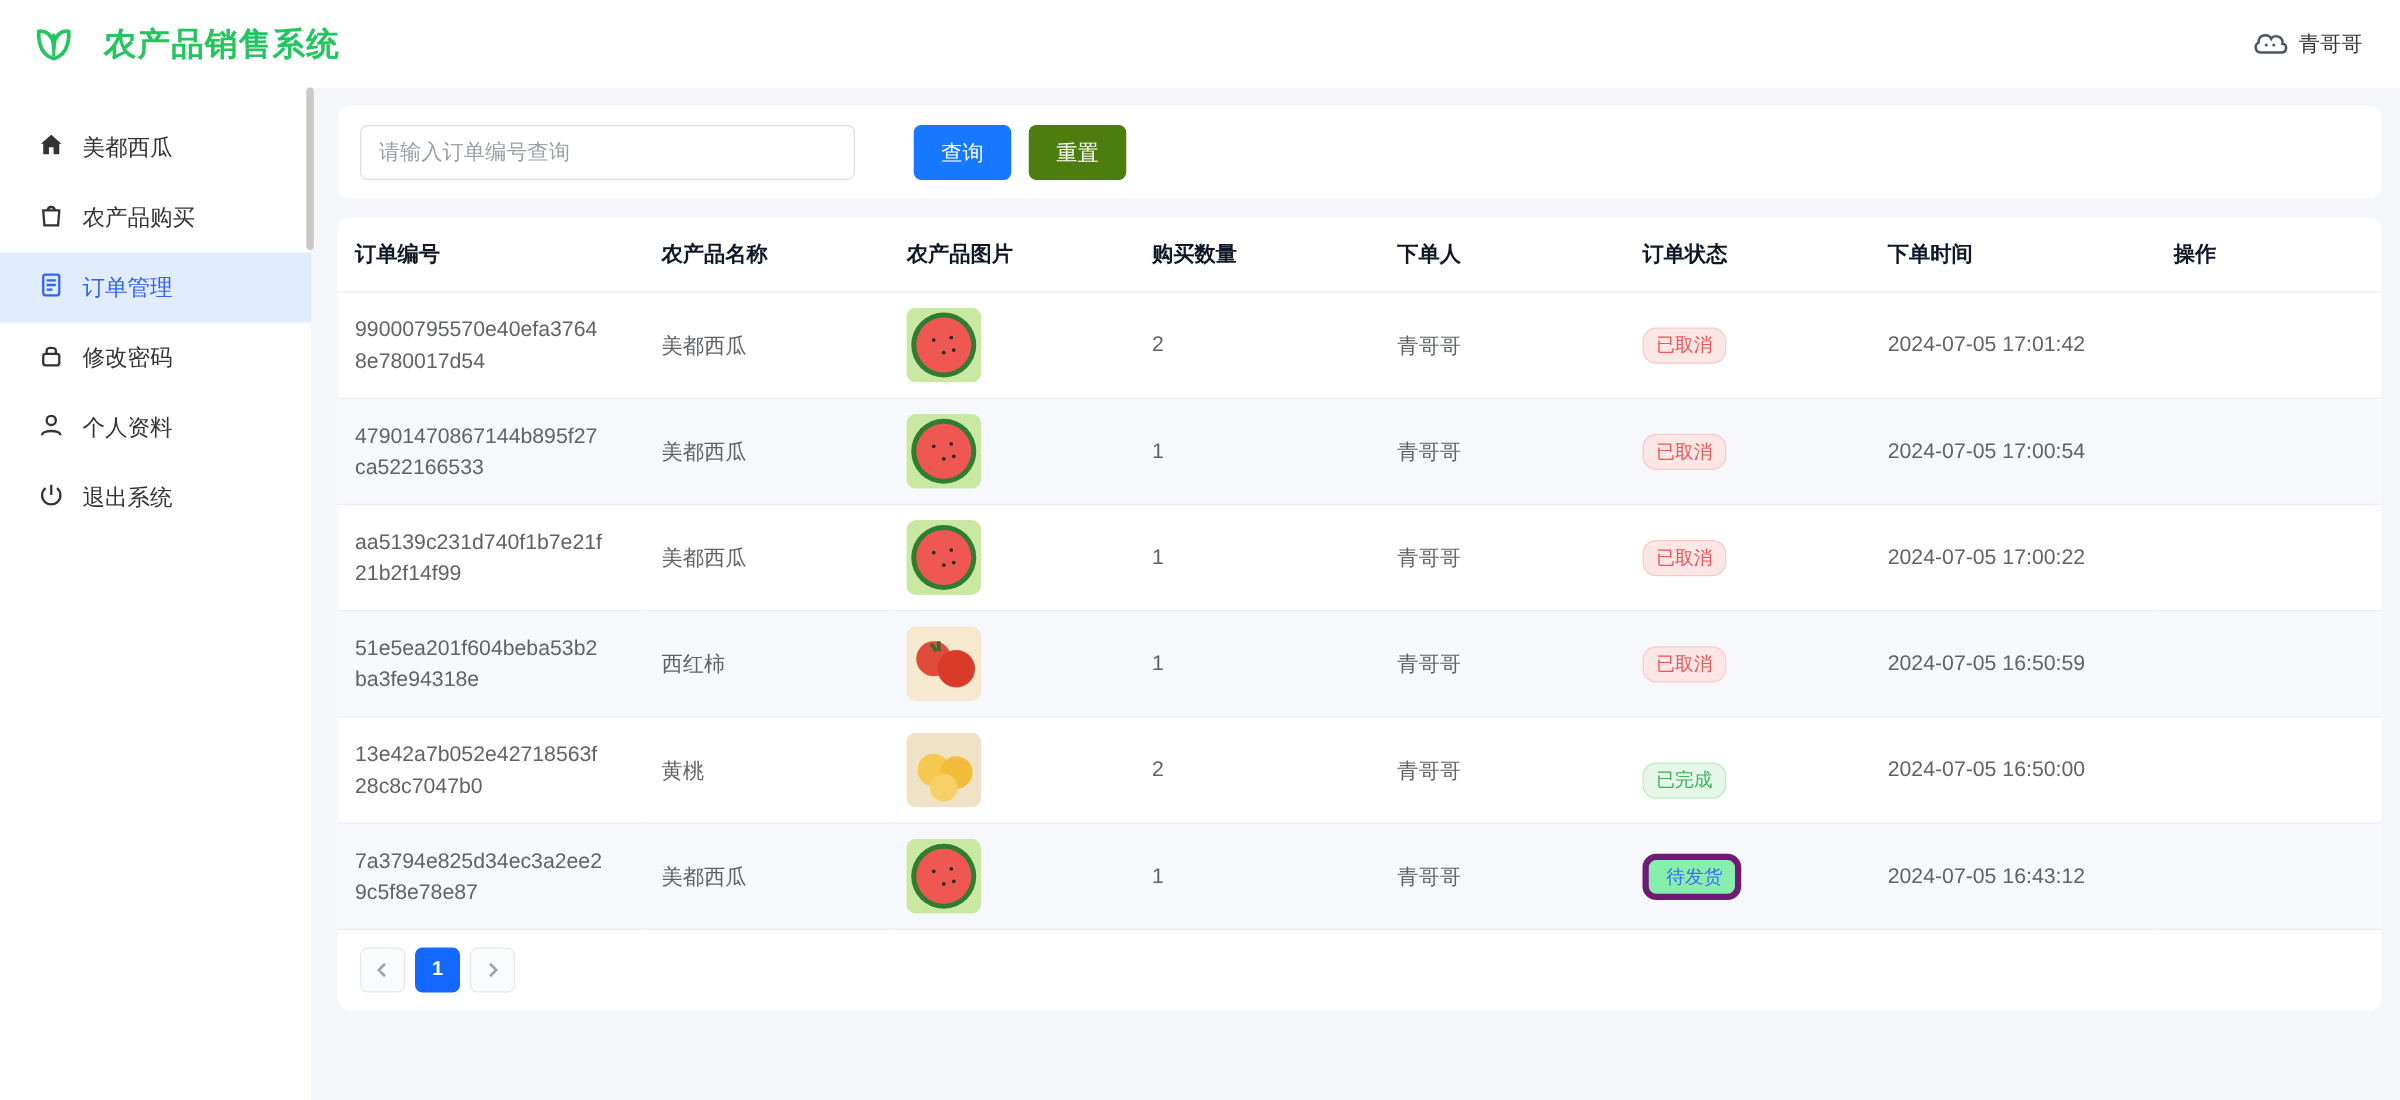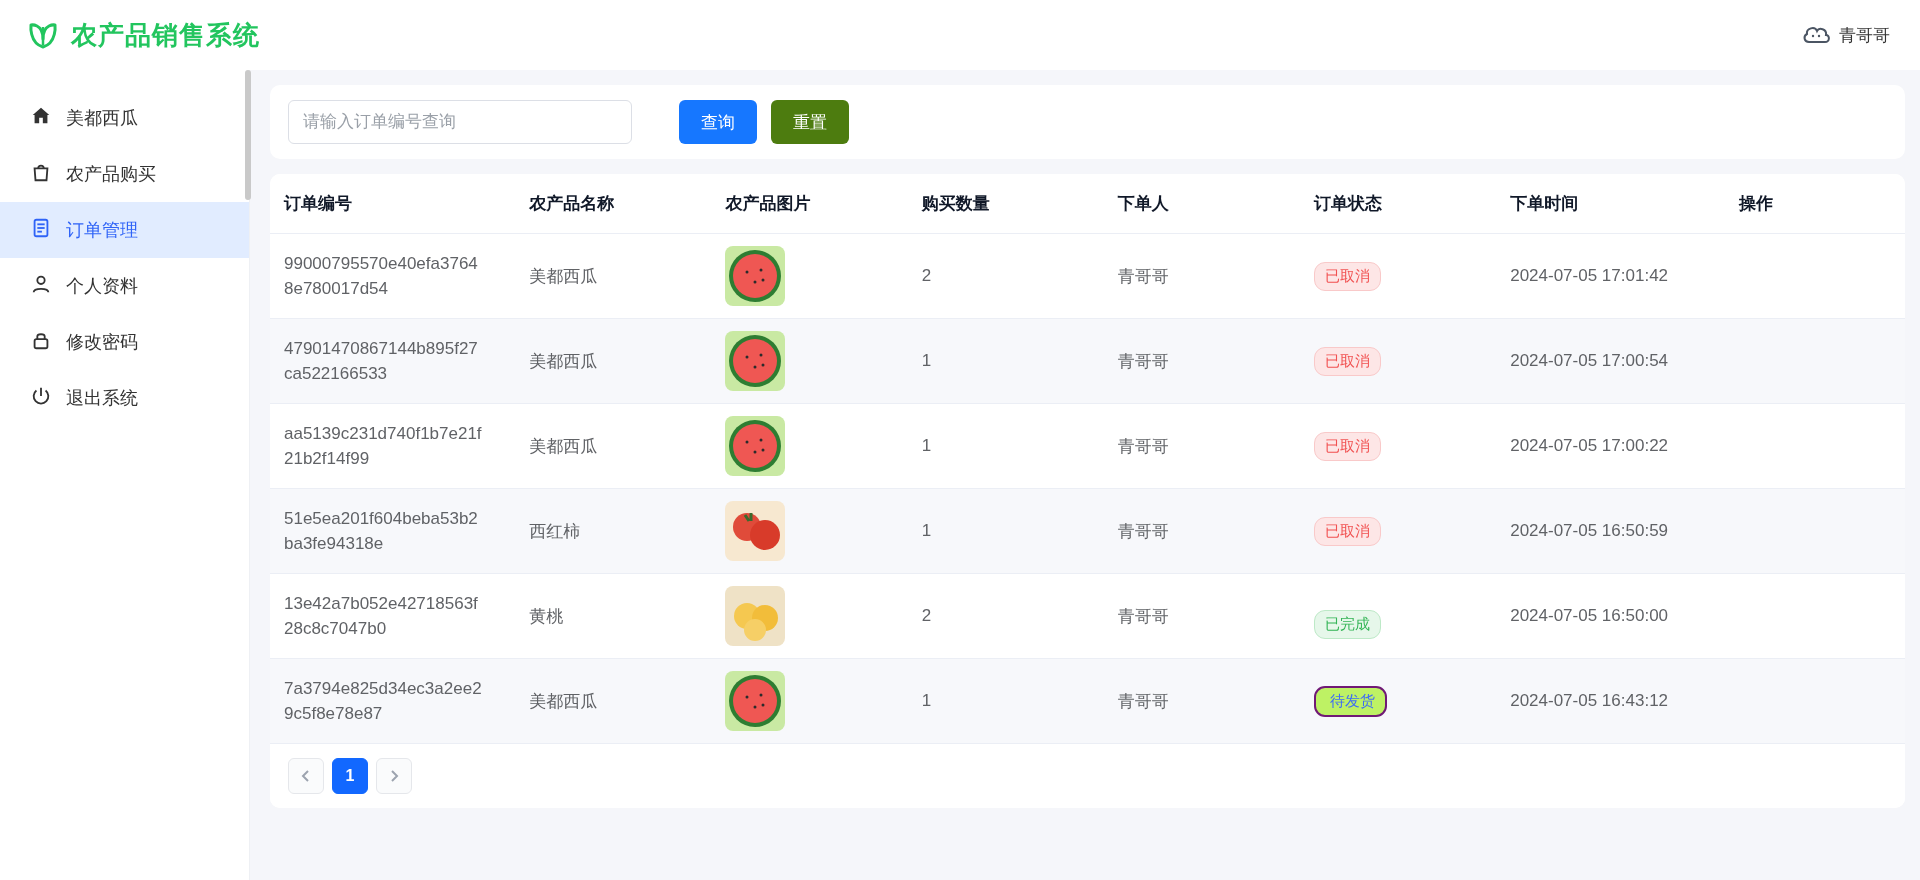--- a/index.html
+++ b/index.html
@@ -1,44 +1,44 @@
 <!DOCTYPE html>
 <html><head>
 <meta charset="utf-8">
 <style>
 * { box-sizing: border-box; margin: 0; padding: 0; }
 body { font-family: "PingFang SC","Microsoft YaHei",Arial,sans-serif; background:#f5f6fa; width:1920px; height:880px; overflow:hidden; color:#333; }
 .header { height:70px; background:#fff; display:flex; align-items:center; justify-content:space-between; padding:0 30px 0 25px;}
-.brand { display:flex; align-items:center; gap:10px; }
+.brand { display:flex; align-items:center; gap:22px; }
 .brand-title { color:#22c55e; font-size:26px; font-weight:700; letter-spacing:1px;}
 .user-area { display:flex; align-items:center; gap:8px; color:#333; font-size:17px;}
 .layout { display:flex; height:calc(880px - 70px); }
 .sidebar { width:250px; background:#fff; padding-top:20px; border-right:1px solid #eef0f4; overflow-y:auto;}
 .sidebar-item { height:56px; display:flex; align-items:center; gap:14px; padding-left:30px; color:#333; font-size:18px; cursor:pointer; }
 .sidebar-item.active { background:#e1ecff; color:#2f63f7; }
 .sidebar-item.active svg { stroke:#2f63f7; fill:none;}
 .sidebar-scroll { position:absolute; left:245px; top:70px; width:6px; height:130px; background:#c9c9c9; border-radius:3px;}
 .main { flex:1; padding:15px 15px 15px 20px; display:flex; flex-direction:column; gap:15px; }
 .panel { background:#fff; border-radius:10px; padding:15px 18px; }
 .search-bar { display:flex; align-items:center; gap:14px; }
-.search-input { width:344px; height:44px; border:1px solid #dcdfe6; border-radius:6px; padding:0 14px; font-size:17px; color:#606266;}
+.search-input { width:396px; height:44px; border:1px solid #dcdfe6; border-radius:6px; padding:0 14px; font-size:17px; color:#606266;}
 .search-input::placeholder{color:#9aa0a8;}
 .btn { height:44px; padding:0 22px; border:none; border-radius:6px; font-size:17px; color:#fff; cursor:pointer; font-weight:500;}
 .btn-primary { background:#1677ff;margin-left:33px; }
 .btn-indigo { background:#4d7c0f; }
 .table-panel { padding:0; overflow:hidden;}
 table { width:100%; border-collapse:collapse; font-size:17px; color:#4b5563;}
 th { text-align:left; font-weight:700; color:#101828; padding:18px 14px; border-bottom:1px solid #ebeef5; background:#fff;}
 td { padding:12px 14px; border-bottom:1px solid #ebeef5; color:#606266; vertical-align:middle;}
 tbody tr:nth-child(even) td { background:#f7f8fb;}
 .thumb { width:60px; height:60px; border-radius:8px; overflow:hidden; display:flex; align-items:center; justify-content:center; font-size:28px;}
 .badge { display:inline-block; padding:4px 10px; border-radius:11px; font-size:15px; }
 .badge-cancel { background:#fde6e6; color:#f15252; border:1px solid #f9c9c9;}
 .badge-done { background:#e6f7ea; color:#35b557; border:1px solid #bde9c7;margin-top:16px;}
-.badge-ship { background:#bef264; color:#3e6df5; border:2px solid #701a75;padding-left:14px;}
+.badge-ship { background:#86efac; color:#3e6df5; border:5px solid #701a75;padding-left:14px;}
 .pager { padding:14px 18px; display:flex; gap:8px; align-items:center; background:#fff;}
 .pg-btn { width:36px; height:36px; border:1px solid #e5e7eb; border-radius:6px; background:#fafbfc; display:flex; align-items:center; justify-content:center; color:#9ca3af; font-size:16px; cursor:pointer;}
 .pg-btn.current { background:#1268ff; color:#fff; border-color:#1268ff; font-weight:600;}
 .orderid { word-break:break-all; max-width:200px; line-height:1.5; }
 .icon { width:22px; height:22px; flex:0 0 22px; }
 </style>
 </head>
 <body>
 
 <div class="header">
@@ -80,31 +80,31 @@
         <span><svg class="icon" viewBox="0 0 24 24" fill="none" stroke="currentColor" stroke-width="2">
             <rect x="5" y="3" width="14" height="18" rx="2"></rect>
             <line x1="8" y1="8" x2="16" y2="8"></line>
             <line x1="8" y1="12" x2="16" y2="12"></line>
             <line x1="8" y1="16" x2="13" y2="16"></line>
           </svg></span>
         <span>订单管理</span>
       </div>
       <div class="sidebar-item">
         <span><svg class="icon" viewBox="0 0 24 24" fill="none" stroke="currentColor" stroke-width="2">
+            <rect x="5" y="11" width="14" height="10" rx="2"></rect>
+            <path d="M8 11 V8 C8 5 16 5 16 8 V11"></path>
+          </svg></span>
+        <span>修改密码</span>
+      </div>
+      <div class="sidebar-item">
+        <span><svg class="icon" viewBox="0 0 24 24" fill="none" stroke="currentColor" stroke-width="2">
             <circle cx="12" cy="8" r="4"></circle>
             <path d="M4 21 C4 16 20 16 20 21"></path>
           </svg></span>
         <span>个人资料</span>
-      </div>
-      <div class="sidebar-item">
-        <span><svg class="icon" viewBox="0 0 24 24" fill="none" stroke="currentColor" stroke-width="2">
-            <rect x="5" y="11" width="14" height="10" rx="2"></rect>
-            <path d="M8 11 V8 C8 5 16 5 16 8 V11"></path>
-          </svg></span>
-        <span>修改密码</span>
       </div>
       <div class="sidebar-item">
         <span><svg class="icon" viewBox="0 0 24 24" fill="none" stroke="currentColor" stroke-width="2">
             <path d="M12 3 V12"></path>
             <path d="M7 6 A8 8 0 1 0 17 6"></path>
           </svg></span>
         <span>退出系统</span>
       </div>
     </div>
 

